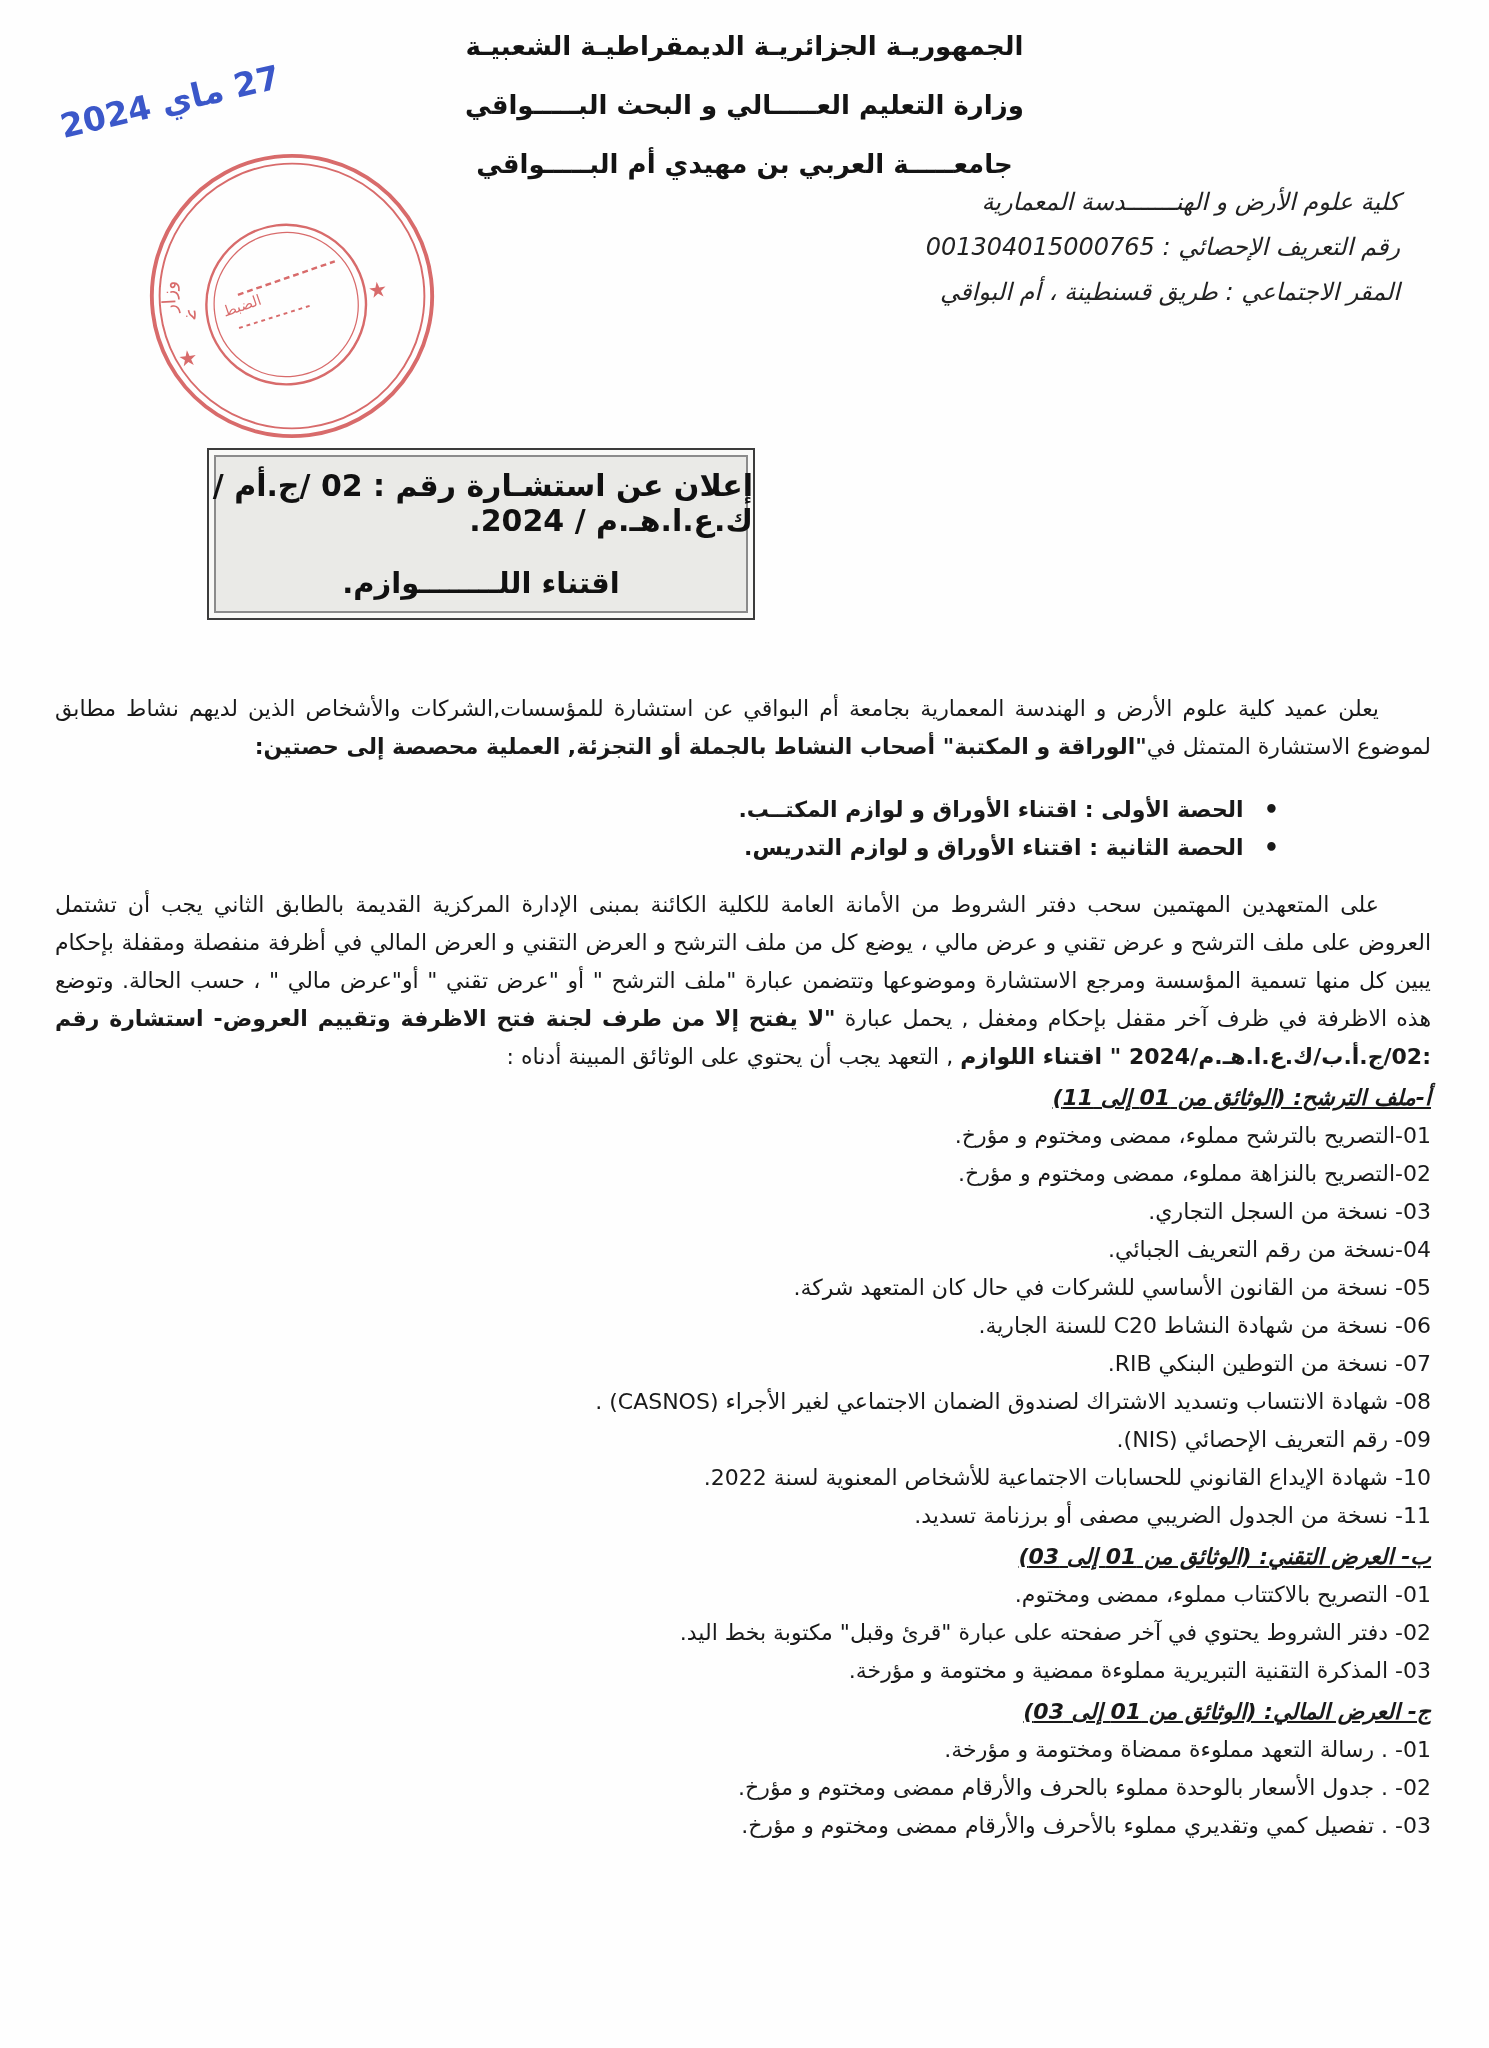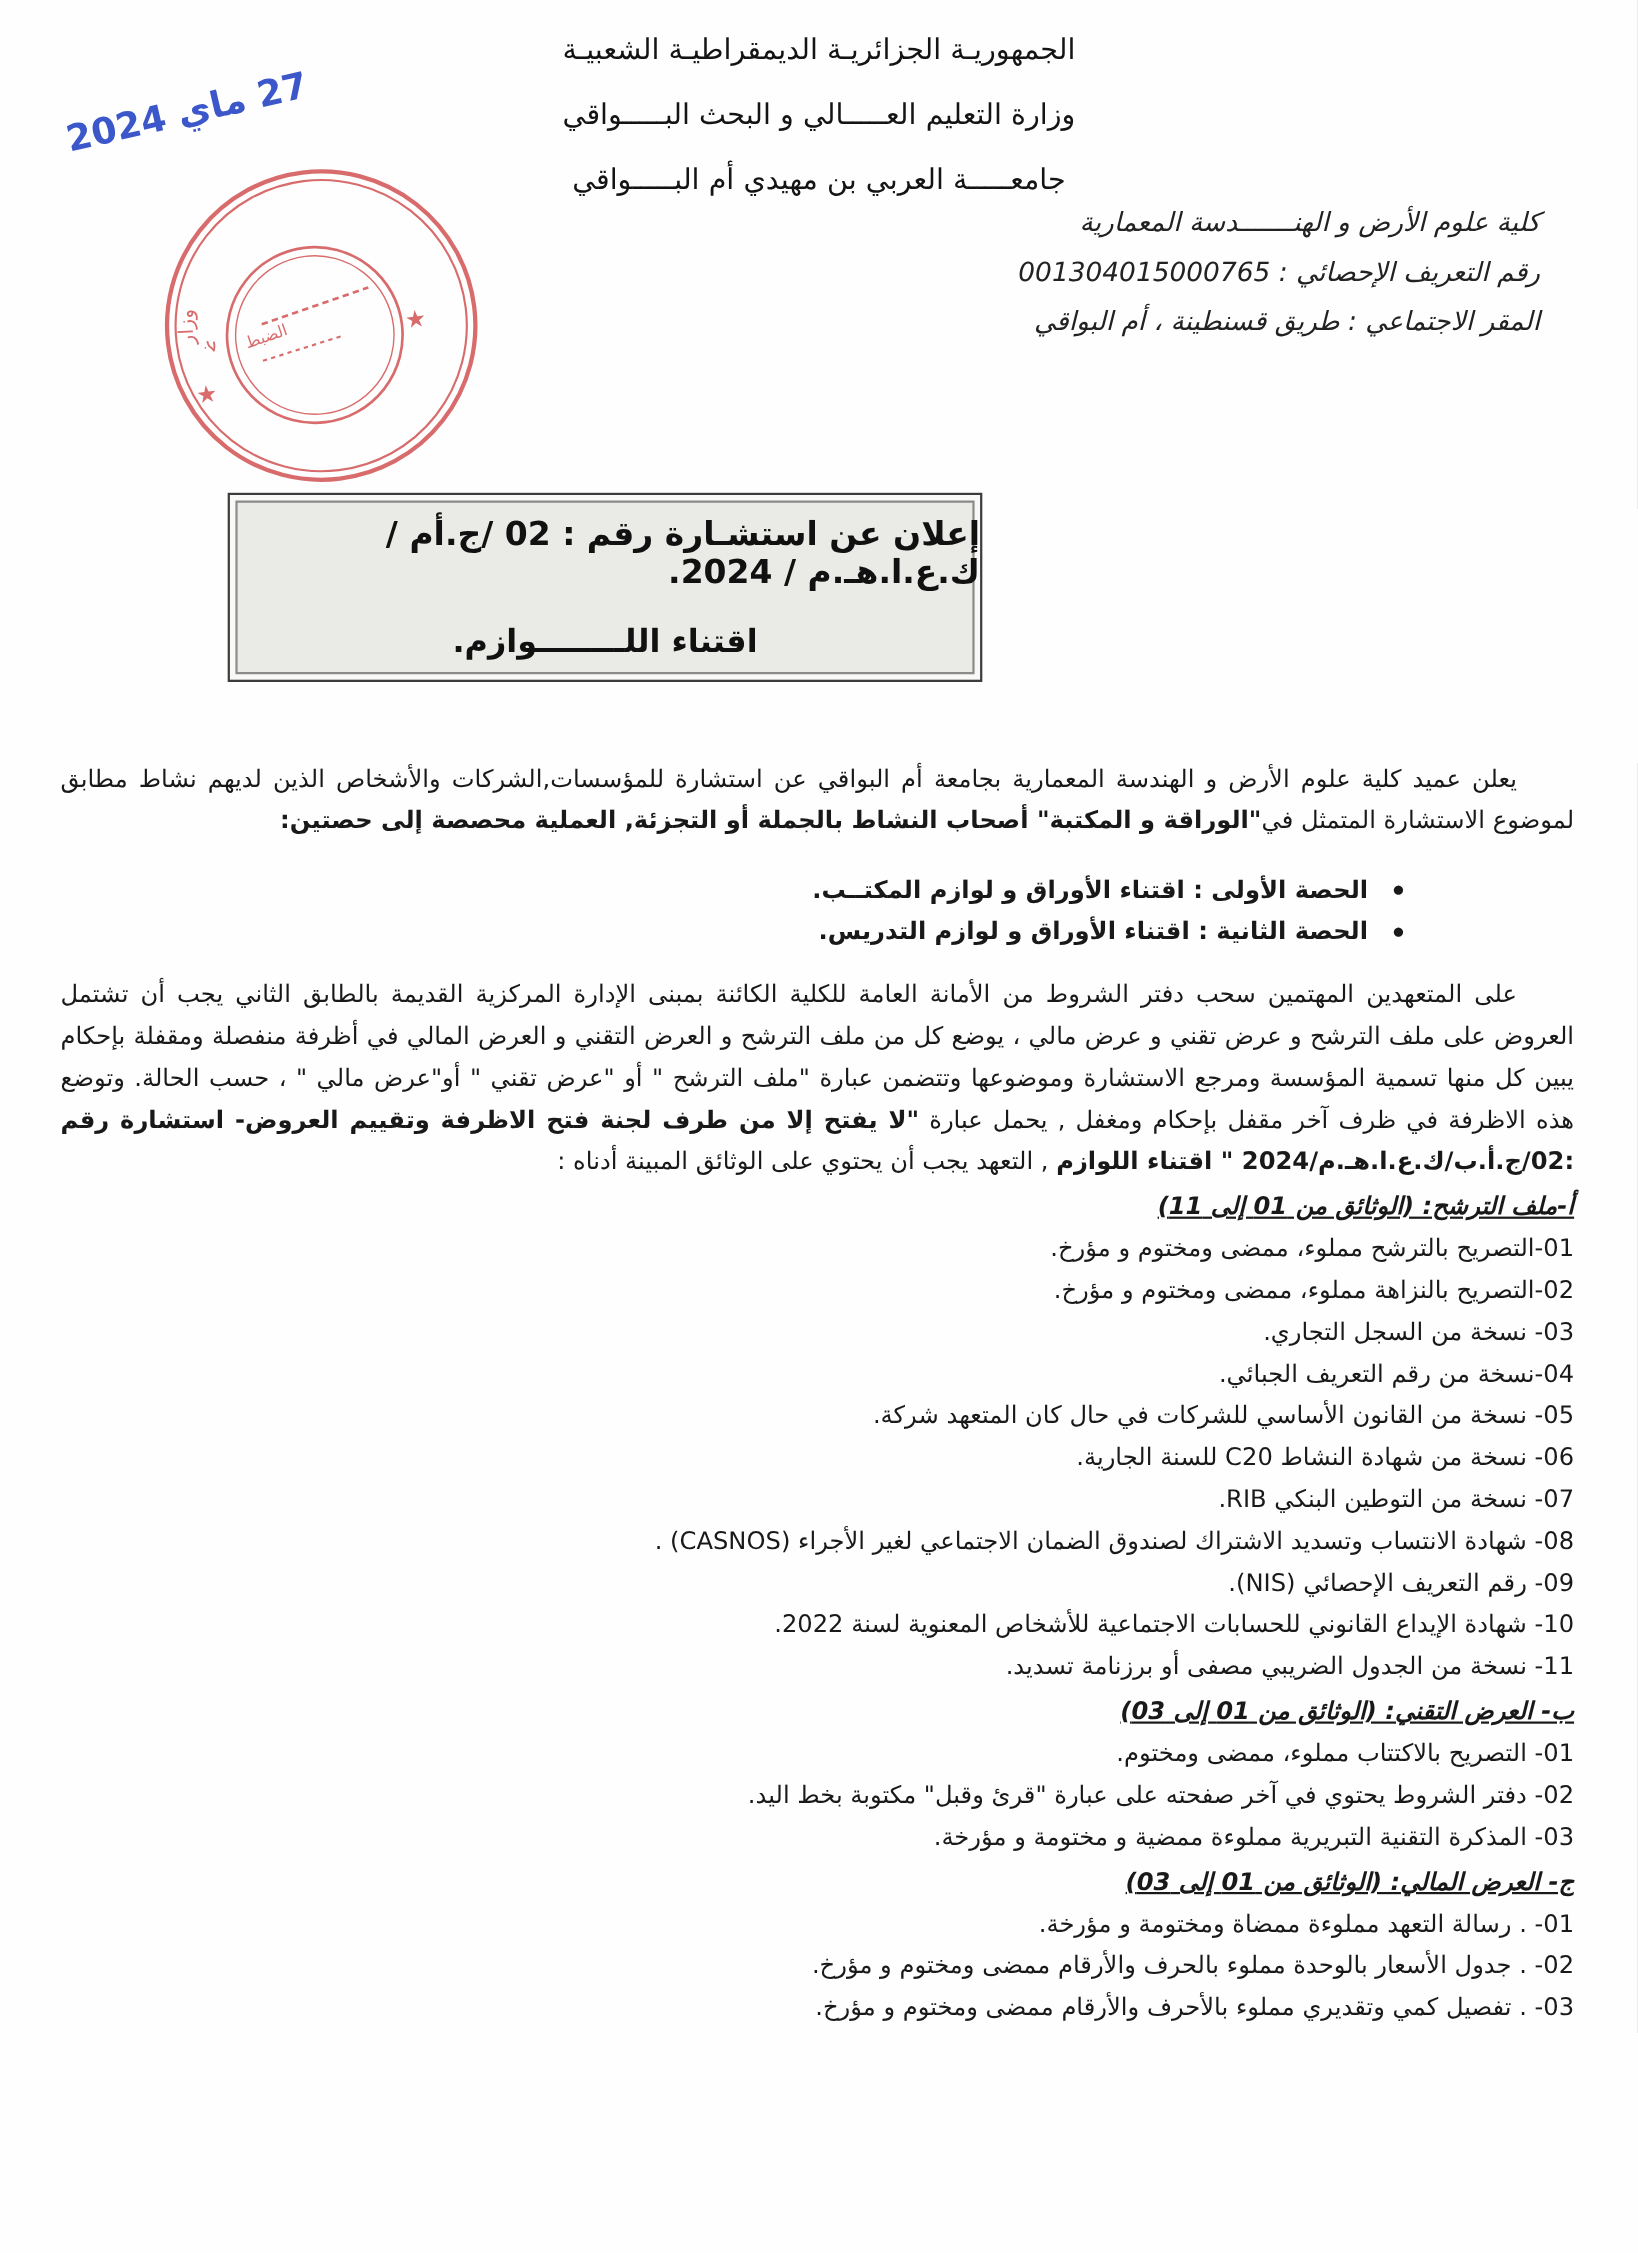--- a/index.html
+++ b/index.html
@@ -10,21 +10,21 @@
     background:#fefefe;
     overflow:hidden;
     font-family:"DejaVu Sans", sans-serif;
     color:#1b1b1b;
     direction:rtl;
   }
   
   .header{
     position:absolute;top:30px;left:0;right:0;
     text-align:center;
-    font-weight:normal;font-size:26px;line-height:33px;
+    font-weight:bold;font-size:26px;line-height:33px;
     color:#141414;
   }
   .header .hline{margin-bottom:26px;}
   
   .date-stamp{
     position:absolute;left:58px;top:82px;
     transform:rotate(-13deg);
     color:#2b49c5;
     font-size:33px;font-weight:bold;
     letter-spacing:2px;
@@ -43,21 +43,21 @@
     position:absolute;top:168px;right:89px;
     text-align:right;direction:rtl;
     font-style:italic;
     font-size:24px;line-height:45px;
     color:#222;
     white-space:nowrap;
     margin-top:12px;
   }
   
   .title-box{
-    position:absolute;left:207px;top:448px;width:686px;height:172px;
+    position:absolute;left:207px;top:448px;width:548px;height:172px;
     box-sizing:border-box;
     background:#eaeae7;
     border:2px solid #3c3c3c;
     box-shadow:inset 0 0 0 5px #f9f9f7, inset 0 0 0 7px #8b8b8b;
     display:flex;flex-direction:column;align-items:center;justify-content:center;
     gap:28px;
     direction:rtl;
   }
   .title-box .t1{font-size:30px;font-weight:bold;color:#111;}
   .title-box .t2{font-size:29px;font-weight:bold;color:#111;letter-spacing:1px;}

